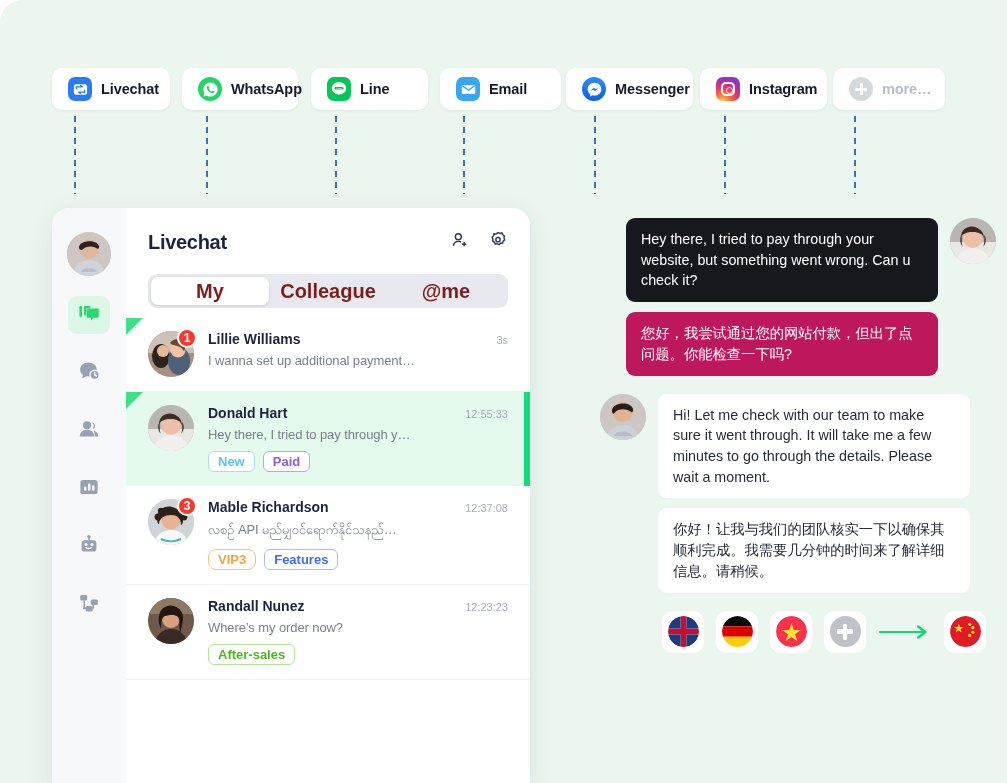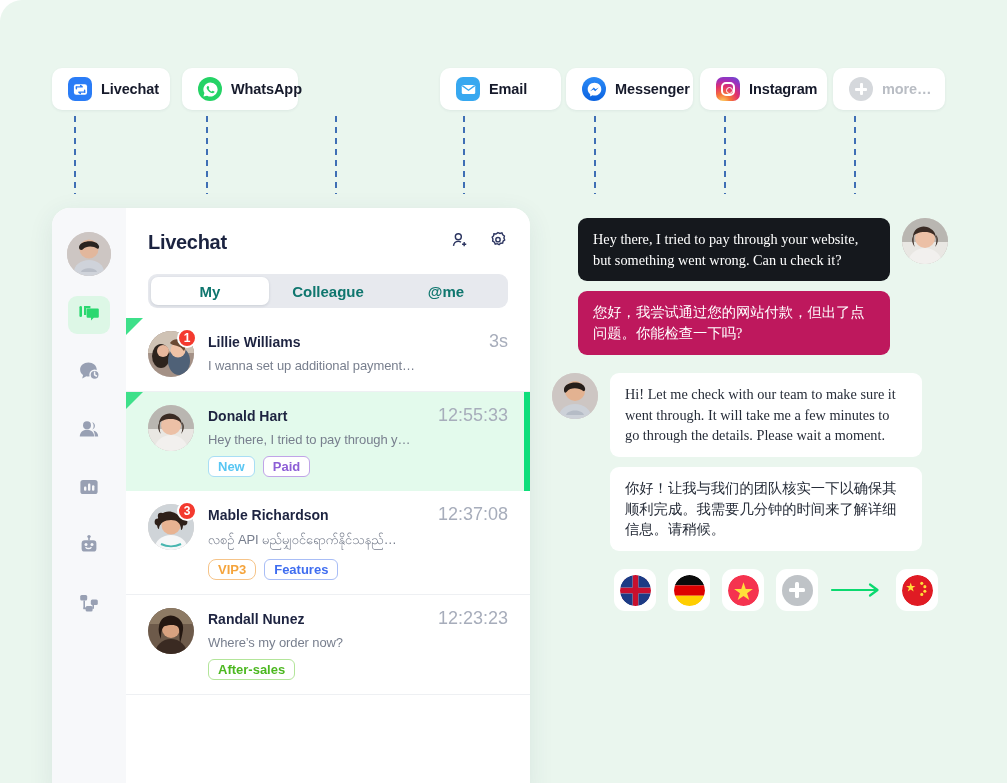--- a/index.html
+++ b/index.html
@@ -76,53 +76,53 @@
   .listcol { flex:1; display:flex; flex-direction:column; min-width:0; background:#fff; }
   .list-head { padding:22px 22px 0 22px; }
   .list-title-row { display:flex; align-items:center; }
   .list-title { font-size:20px; font-weight:700; color:#1b2340; letter-spacing:-.3px; }
   .head-actions { margin-left:auto; display:flex; gap:18px; align-items:center; }
   .head-actions svg { width:20px; height:20px; stroke:#2c3560; fill:none; stroke-width:1.7; }
 
   .seg { margin:20px 0 0 0; background:#e7e9ee; border-radius:9px; height:34px;
          display:flex; padding:3px; }
   .seg-btn { flex:1; border-radius:7px; display:flex; align-items:center; justify-content:center;
-             font-size:15px; color:#0f766e; font-weight:600; }
+             font-size:20px; color:#7f1d1d; font-weight:600; }
   .seg-btn.on { background:#fff; font-weight:700; box-shadow:0 1px 3px rgba(30,50,70,.14); }
 
   .convo-list { flex:1; overflow:hidden; margin-top:10px; }
   .convo {
     position:relative; padding:13px 22px 14px 22px; display:flex; gap:14px;
     border-bottom:1px solid #eef0f3;
   }
   .convo.sel { background:#e3faec; border-bottom:none; }
   .convo.sel:after { content:""; position:absolute; right:0; top:0; bottom:0; width:6px; background:#0ede7b; }
   .corner { position:absolute; left:0; top:0; width:0; height:0;
             border-top:17px solid #3ee08a; border-right:17px solid transparent; }
   .av-wrap { position:relative; width:46px; height:46px; flex:none; }
   .avatar { width:46px; height:46px; border-radius:50%; overflow:hidden; background:#d8d2cf; }
   .badge { position:absolute; right:-3px; top:-3px; min-width:20px; height:20px; border-radius:50%;
            background:#f43a2f; color:#fff; font-size:12px; font-weight:700;
            display:flex; align-items:center; justify-content:center; border:2px solid #fff; }
   .cbody { flex:1; min-width:0; }
   .crow1 { display:flex; align-items:baseline; }
   .cname { font-size:14px; font-weight:700; color:#1d2340; }
-  .ctime { margin-left:auto; font-size:18px; color:#a7adbb; }
+  .ctime { margin-left:auto; font-size:11px; color:#a7adbb; }
   .cmsg { margin-top:6px; font-size:13px; color:#787f8e; white-space:nowrap; overflow:hidden;
           text-overflow:clip; letter-spacing:-.1px; }
   .tags { margin-top:9px; display:flex; gap:8px; }
   .tag { font-size:13px; font-weight:600; padding:2px 9px; border-radius:6px; border:1.3px solid; background:#fff; }
   .tag.blue   { color:#58c6f3; border-color:#a8def5; }
   .tag.purple { color:#8d5ed6; border-color:#c0a4e8; }
   .tag.orange { color:#f5a43c; border-color:#f6c489;border-radius:8px; }
   .tag.indigo { color:#3f6df0; border-color:#a8bdf6; }
   .tag.green  { color:#4cb820; border-color:#b3e59a; }
 
   
-  .chatpane { position:absolute; left:552px; top:218px; width:396px;font-family:Liberation Serif, serif; }
+  .chatpane { position:absolute; left:600px; top:218px; width:396px; }
   .msg-row { display:flex; align-items:flex-start; gap:12px; margin-bottom:10px; }
   .msg-row.right { justify-content:flex-end; }
   .bub { border-radius:9px; padding:11px 15px; font-size:14.3px; line-height:1.45; max-width:312px; }
   .bub.dark { background:#15181d; color:#fff; }
   .bub.slate { background:#be185d; color:#fff; }
   .bub.white { background:#fff; color:#262c38; }
   .bub.white2 { background:#fff; color:#262c38; }
   .c-avatar { width:46px; height:46px; border-radius:50%; flex:none; overflow:hidden; background:#d7d2cf; }
   .stack { display:flex; flex-direction:column; align-items:flex-end; gap:10px; }
   .stackL { display:flex; flex-direction:column; align-items:flex-start; gap:10px; }
@@ -158,20 +158,32 @@
       </div>
       <div class="chan-tab" style="left: 182px; width: 116px;">
         <span>
           <div class="chan-ico ico-whatsapp">
             <svg viewBox="0 0 24 24" width="17" height="17" fill="#fff">
               <path d="M12 2a10 10 0 00-8.6 15.1L2 22l5.1-1.3A10 10 0 1012 2zm5.4 14c-.2.6-1.3 1.2-1.8 1.2-.5.1-1 .1-1.7-.1-.4-.1-.9-.3-1.6-.6-2.7-1.2-4.5-4-4.6-4.2-.1-.2-1.1-1.4-1.1-2.7s.7-1.9 1-2.2c.2-.2.5-.3.7-.3h.5c.2 0 .4 0 .6.5l.8 2c.1.2.1.3 0 .5l-.4.5-.3.3c-.1.1-.2.3 0 .5.2.3.8 1.3 1.7 2.1 1.1 1 2 1.3 2.3 1.4.2.1.4.1.5-.1l.8-.9c.2-.2.3-.2.5-.1l2 .9c.2.1.4.2.4.3.1.2.1.6-.1 1.2z"></path>
             </svg>
           </div>
         </span>
         <span class="lbl">WhatsApp</span>
+      </div>
+      <div class="chan-tab" style="left: 311px; width: 117px;">
+        <span>
+          <div class="chan-ico ico-line">
+            <svg viewBox="0 0 24 24" width="18" height="18">
+              <ellipse cx="12" cy="11" rx="9.5" ry="8.3" fill="#fff"></ellipse>
+              <rect x="6" y="9.2" width="12" height="3.4" rx="1.7" fill="#06c755"></rect>
+              <text x="12" y="12.1" font-size="3.1" fill="#fff" text-anchor="middle" font-family="Liberation Sans">LINE</text>
+            </svg>
+          </div>
+        </span>
+        <span class="lbl">Line</span>
       </div>
       <div class="chan-tab" style="left: 440px; width: 121px;">
         <span>
           <div class="chan-ico ico-email">
             <svg viewBox="0 0 24 24" width="17" height="17">
               <rect x="2.5" y="5.5" width="19" height="13" rx="2" fill="#fff"></rect>
               <path d="M3.2 6.6L12 13l8.8-6.4" stroke="#37a8f0" stroke-width="2" fill="none"></path>
             </svg>
           </div>
         </span>

